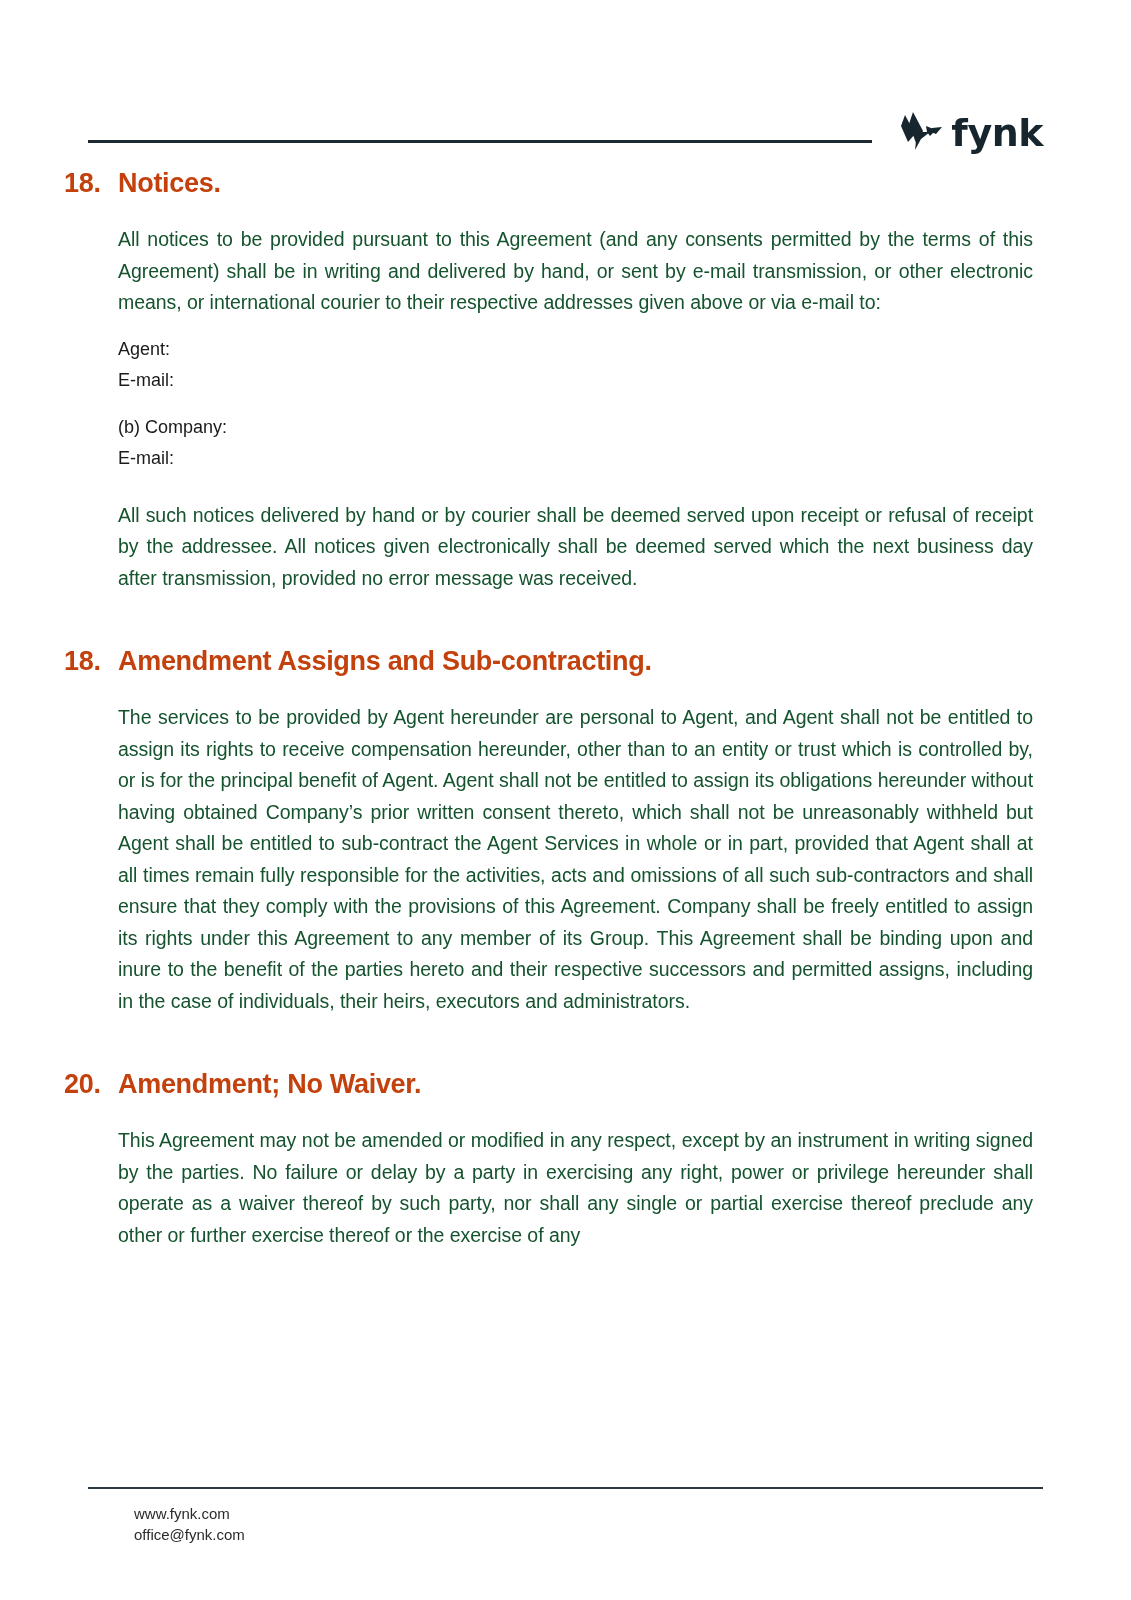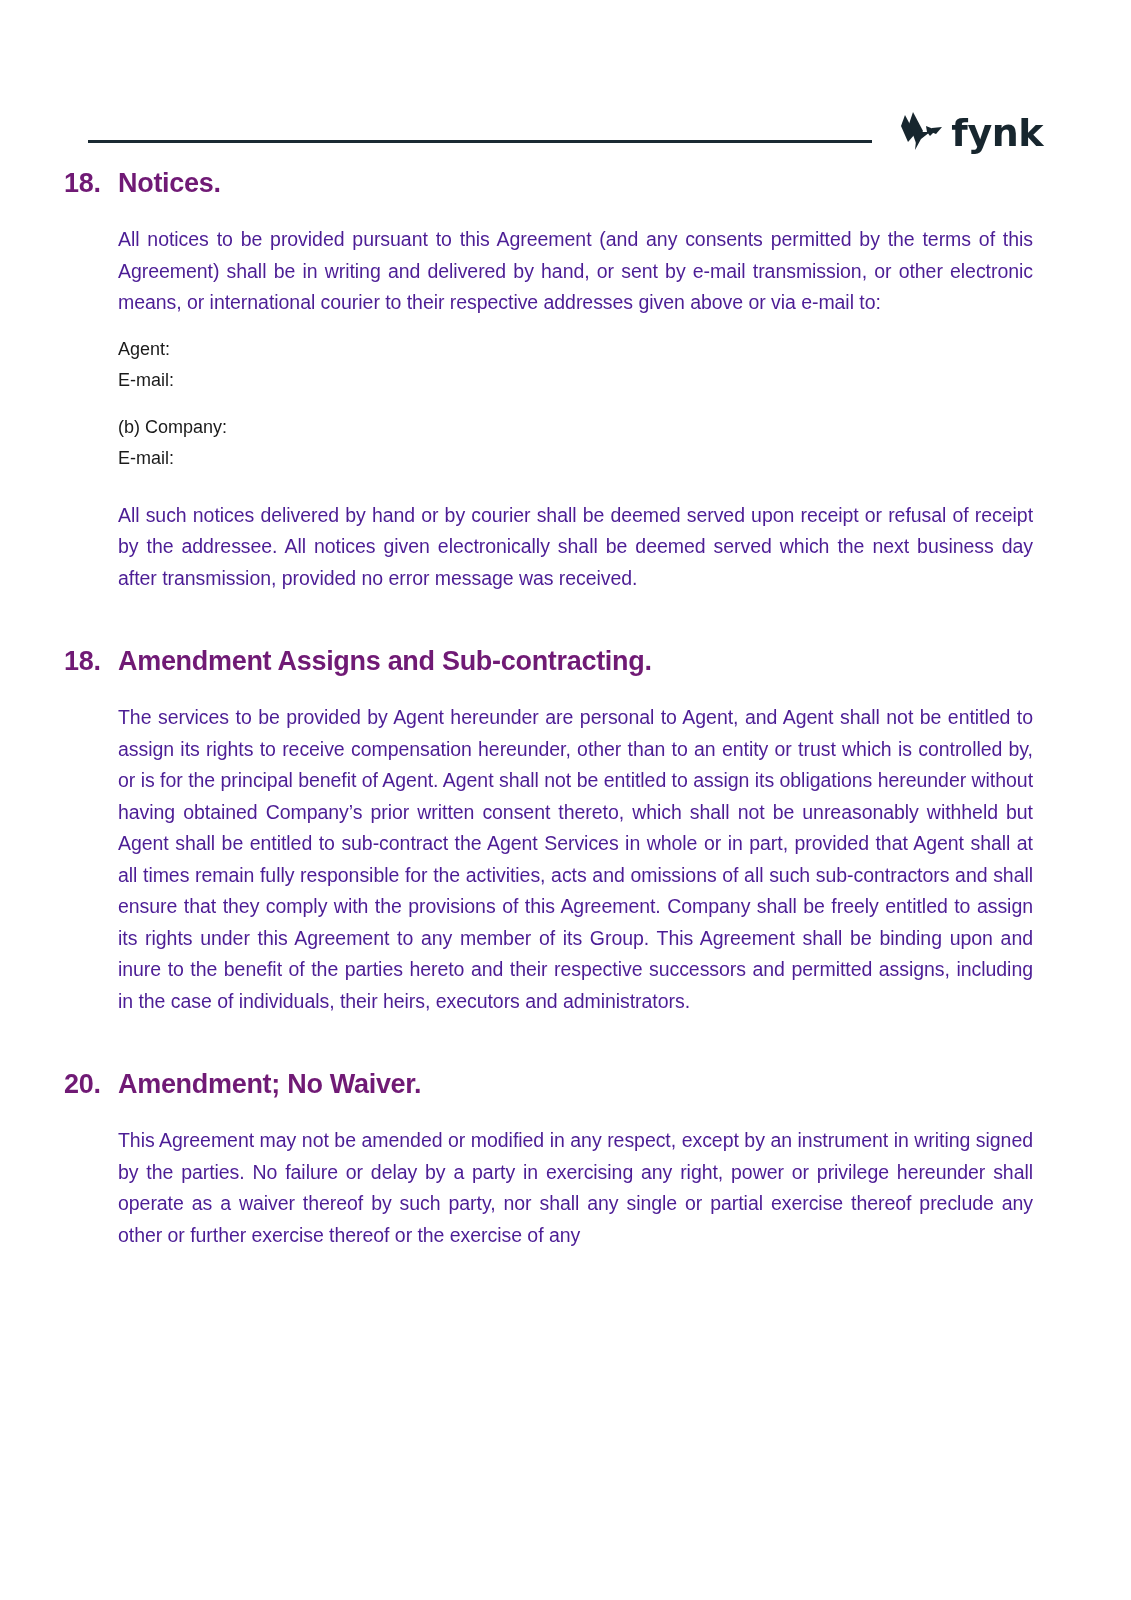--- a/index.html
+++ b/index.html
@@ -60,21 +60,21 @@
   .content {
     position: absolute;
     top: 168px;
     left: 64px;
     width: 1003px;
   }
 
   h2.section-heading {
     font-size: 27px;
     font-weight: 700;
-    color: #701a75;
+    color: #c2410c;
     margin: 0;
     padding: 0;
     letter-spacing: -0.3px;
     display: flex;
     align-items: baseline;
   }
   h2.section-heading .num {
     width: 54px;
     flex: 0 0 54px;
   }
@@ -83,21 +83,21 @@
   }
 
   .body-block {
     margin-left: 54px;
     width: 915px;
   }
 
   p.body-text {
     font-size: 19.5px;
     line-height: 31.5px;
-    color: #4c1d95;
+    color: #14532d;
     text-align: justify;
     text-justify: inter-word;
     margin: 0;
     padding: 0;
     letter-spacing: -0.05px;
   }
 
   .addr-line {
     font-size: 18px;
     line-height: 31.5px;
@@ -189,14 +189,21 @@
       <span class="num">20.</span>
       <span class="title">Amendment; No Waiver.</span>
     </h2>
     <div class="gap-md"></div>
     <div class="body-block">
       <p class="body-text">This Agreement may not be amended or modified in any respect, except by an instrument in writing signed by the parties. No failure or delay by a party in exercising any right, power or privilege hereunder shall operate as a waiver thereof by such party, nor shall any single or partial exercise thereof preclude any other or further exercise thereof or the exercise of any</p>
     </div>
 
   </div>
 
+  <div class="footer">
+    <div class="footer-rule"></div>
+    <div class="footer-text">
+      <div>www.fynk.com</div>
+      <div>office@fynk.com</div>
+    </div>
+  </div>
 
 </div>
 
 </body></html>

